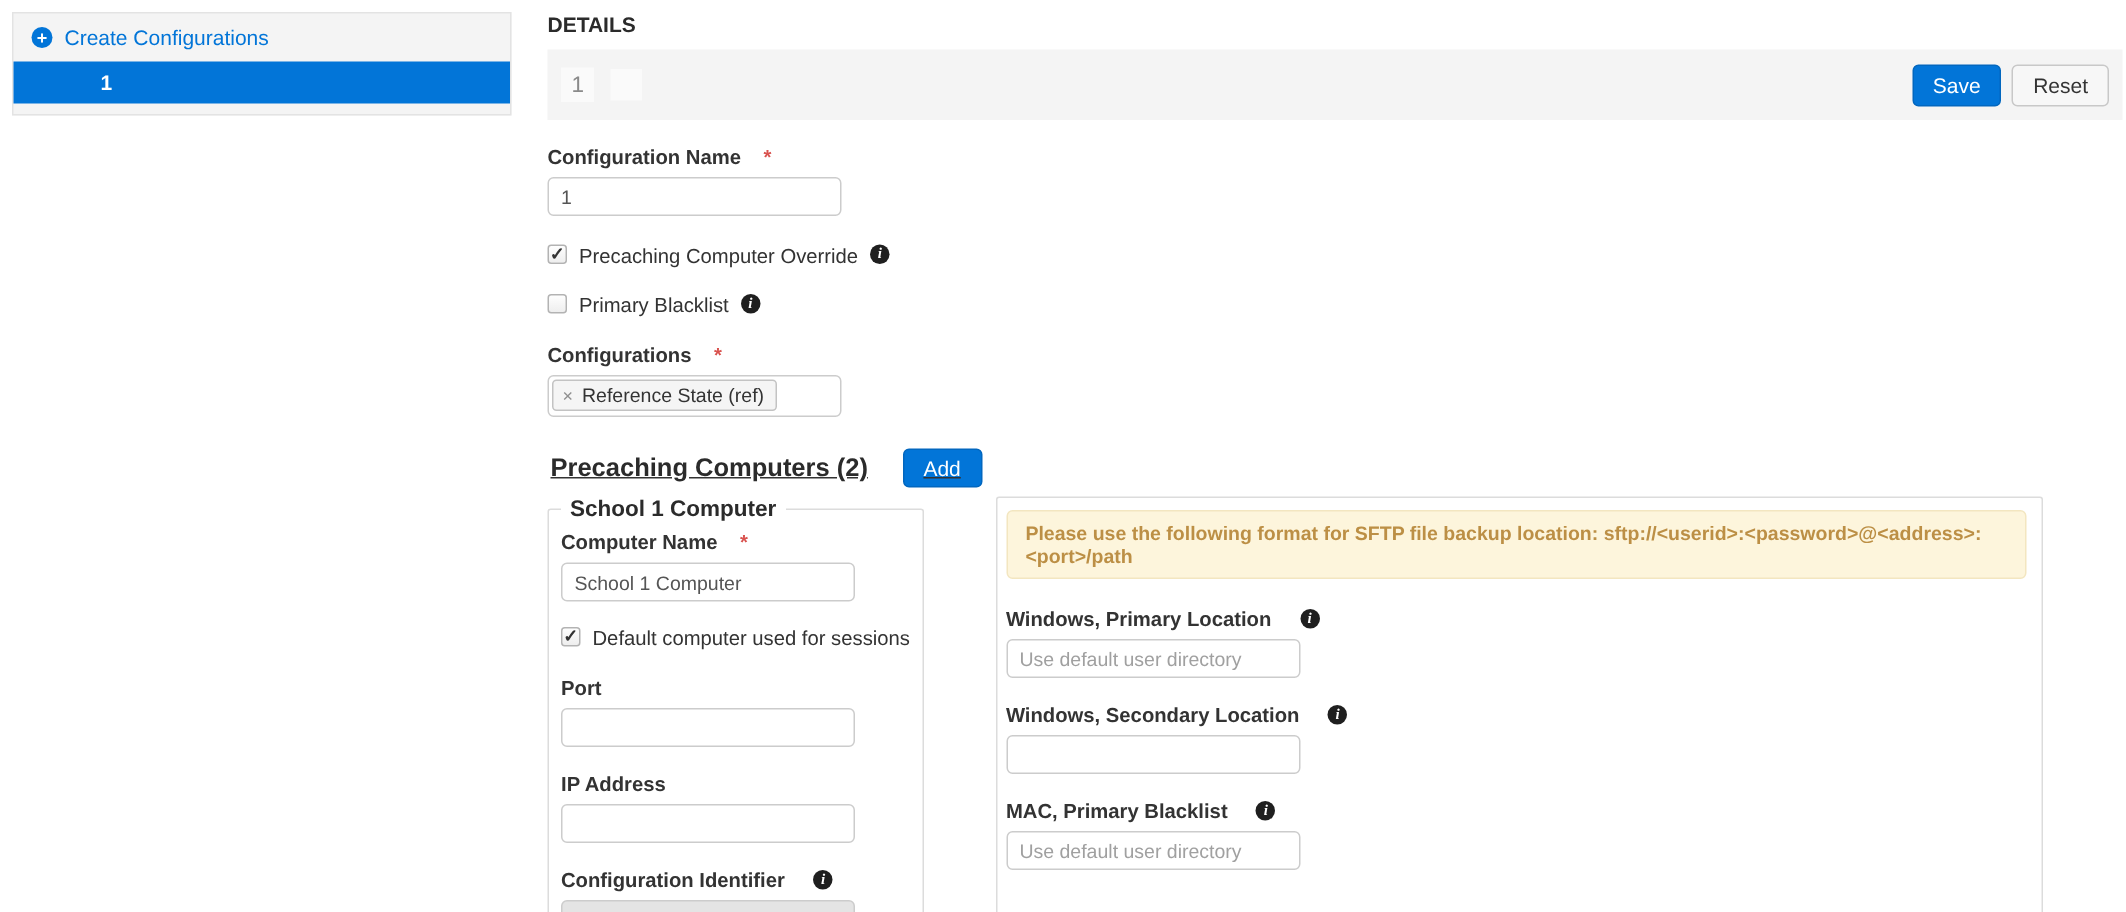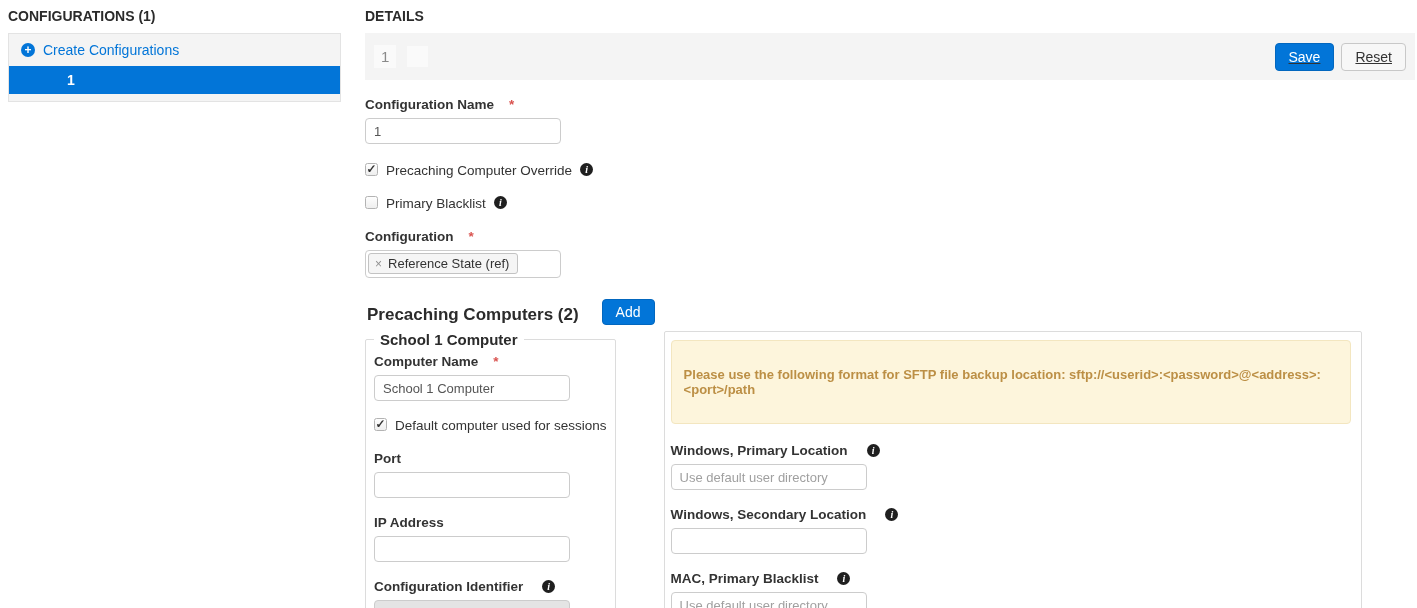--- a/index.html
+++ b/index.html
@@ -22,21 +22,21 @@
     display: inline-flex; align-items: center; justify-content: center;
     font-size: 12px; font-weight: bold; line-height: 1; flex: 0 0 14px;
   }
   .config-item { background: #0275d8; color: #fff; font-weight: bold; font-size: 14px; padding: 6px 0 6px 58px; cursor: pointer; }
 
   
   .main { flex: 1 1 auto; padding-left: 24px; }
   .toolbar { background: #f4f4f4; height: 47px; display: flex; align-items: center; padding: 0 9px; }
   .bar-title { background: #fafafa; color: #8a8a8a; font-size: 15px; padding: 3px 7px; }
   .bar-box { width: 21px; height: 21px; background: #fafafa; margin-left: 11px; }
-  .toolbar-buttons { margin-left: auto; display: flex; gap: 7px; text-decoration: underline; }
+  .toolbar-buttons { margin-left: auto; display: flex; gap: 7px; }
   .btn { border-radius: 4px; font-size: 14px; padding: 5px 13px; cursor: pointer; font-family: inherit; }
   .btn-primary { background: #0275d8; color: #fff; border: 1px solid #0267bf; }
   .btn-default { background: #f7f7f7; color: #333; border: 1px solid #c8c8c8; }
 
   .form { padding-top: 17px; }
   .field-group { margin-bottom: 19px; }
   .field-label { display: flex; align-items: center; gap: 19px; font-weight: bold; margin-bottom: 6px; white-space: nowrap; }
   .required { color: #d9534f; }
   input.text {
     width: 196px; height: 26px; border: 1px solid #ccc; border-radius: 4px;
@@ -59,45 +59,44 @@
     flex: 0 0 13px;
   }
 
   .tag-input { width: 196px; min-height: 28px; border: 1px solid #ccc; border-radius: 4px; padding: 2px; background: #fff; }
   .tag {
     display: inline-flex; align-items: center; gap: 6px; border: 1px solid #c3c3c3; border-radius: 3px;
     background: #f5f5f5; padding: 2px 8px 2px 6px; font-size: 13px; color: #333;
   }
   .tag-x { color: #909090; font-size: 12px; cursor: pointer; }
 
-  .section-head { display: flex; align-items: flex-end; gap: 23px; margin: 21px 0 6px 2px; }
+  .section-head { display: flex; align-items: center; gap: 23px; margin: 21px 0 6px 2px; text-decoration: underline; }
   .section-head h3 { font-size: 17px; font-weight: bold; margin: 0; color: #2b2b2b; }
   .btn-add { padding: 4px 13px; font-size: 14px; }
 
   .columns { display: flex; gap: 48px; align-items: flex-start; }
   fieldset { border: 1px solid #dcdcdc; border-radius: 2px; margin: 0; padding: 6px 8px 16px 6px; background: #fff; }
   legend { font-weight: bold; font-size: 15px; color: #2b2b2b; padding: 0 6px; margin-left: 2px; }
   fieldset.computer { width: 231px; }
   fieldset.computer .field-group, fieldset.computer .check-row { margin-left: 2px; }
   fieldset.backup { width: 698px; }
   fieldset .field-group { margin-bottom: 17px; }
 
   .alert {
     background: #fdf5dc; border: 1px solid #f3e6c0; border-radius: 4px;
-    padding: 26px 12px; margin: 2px 2px 19px 0;
+    padding: 7px 12px; margin: 2px 2px 19px 0;
     color: #bc8f45; font-weight: bold; font-size: 13px;
   }
 </style>
 </head>
 <body>
 
 <div class="layout">
 
   <div class="sidebar">
-    <h2 class="panel-title">CONFIGURATIONS (1)</h2>
     <div class="config-list">
       <div class="create-row">
         <span class="plus-icon">+</span>
         <span>Create Configurations</span>
       </div>
       <div class="config-item">1</div>
     </div>
   </div>
 
   <div class="main">
@@ -129,21 +128,21 @@
       </div>
 
       <div class="check-row">
         <input type="checkbox" class="cb" style="">
         <span>Primary Blacklist</span>
         <span class="info-icon">i</span>
       </div>
 
       <div class="field-group">
         <div class="field-label">
-          <span>Configuration</span>
+          <span>Configurations</span>
             <span class="required" style="margin-left:-4px;">*</span>
         </div>
         <div class="tag-input">
           <span class="tag">
             <span class="tag-x">×</span>
             <span>Reference State (ref)</span>
           </span>
         </div>
       </div>
 

